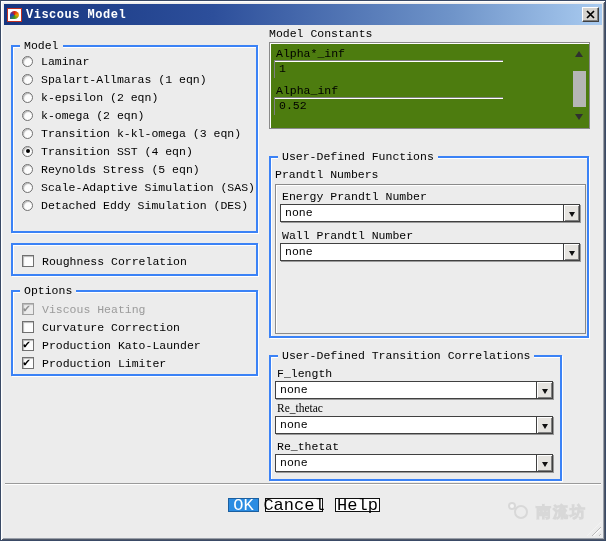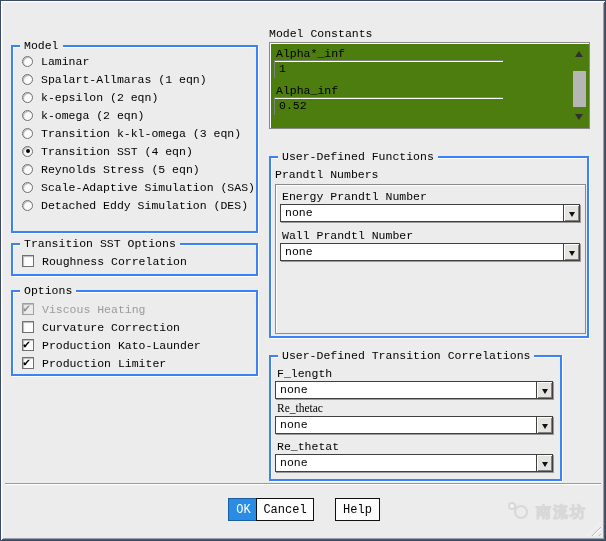--- a/index.html
+++ b/index.html
@@ -88,41 +88,52 @@
   .tri-down-s{width:0;height:0;border:4px solid transparent;border-top:6px solid #303030;margin-top:6px;}
   
   .vscroll{position:absolute;top:4px;bottom:4px;right:3px;width:14px;display:flex;flex-direction:column;align-items:center;}
   .vthumb{width:13px;height:36px;background:#b6b6b6;margin-top:8px;}
   .vspacer{flex:1;}
   
   .field-label{height:15px;line-height:15px;padding-left:2px;white-space:nowrap;}
   
   .separator{position:absolute;left:4px;right:4px;height:0;border-top:1px solid #9a9a9a;border-bottom:1px solid #fff;}
   .btn{
-    position:absolute;height:23px;background:#fdfdfd;border:1px solid #101010;
+    position:absolute;height:14px;background:#fdfdfd;border:1px solid #101010;
     display:flex;align-items:center;justify-content:center;cursor:pointer;
-    font-family:inherit;font-size:12px;padding:0 5px;
+    font-family:inherit;font-size:17px;padding:0 5px;
   }
   .btn-ok{background:#2a8ce2;color:#fff;border-color:#1b5fa0;}
   .watermark{position:absolute;display:flex;align-items:center;color:#d2d2d2;}
   .wm-logo{width:22px;height:20px;position:relative;margin-right:6px;}
   .wm-logo .c1{position:absolute;left:6px;top:3px;width:14px;height:14px;border:2px solid #d8d8d8;border-radius:50%;}
   .wm-logo .c2{position:absolute;left:0;top:0;width:8px;height:8px;border:2px solid #d8d8d8;border-radius:50%;background:#f5f5f5;}
   .wm-text{font-size:15px;font-weight:bold;letter-spacing:2px;-webkit-text-stroke:1px #d8d8d8;color:#efefef;}
   .resize-grip{
     position:absolute;right:4px;bottom:4px;width:14px;height:14px;
     background:repeating-linear-gradient(135deg,transparent 0 3px,#b9b9b9 3px 4px,#f8f8f8 4px 5px);
     clip-path:polygon(100% 0,100% 100%,0 100%);
   }
 </style>
 </head>
 <body>
 
 <div class="window">
 
+  <div class="titlebar">
+    <span class="app-icon">
+        <i></i>
+      </span>
+    <span class="title-text">Viscous Model</span>
+    <span class="close-btn">
+      <svg width="9" height="9" viewBox="0 0 9 9">
+          <path d="M1,1 L8,8 M8,1 L1,8" stroke="#000" stroke-width="1.7"></path>
+        </svg>
+    </span>
+  </div>
 
   <div class="groupbox" style="left:10px;top:44px;width:247px;height:188px;">
     <span class="gb-title">Model</span>
     <div class="rowlist" style="top:5px;">
       <div class="row">
         <span class="radio"></span>
         <span class="row-label">Laminar</span>
       </div>
       <div class="row">
         <span class="radio"></span>
@@ -153,21 +164,20 @@
         <span class="row-label">Scale-Adaptive Simulation (SAS)</span>
       </div>
       <div class="row">
         <span class="radio"></span>
         <span class="row-label">Detached Eddy Simulation (DES)</span>
       </div>
     </div>
   </div>
 
   <div class="groupbox" style="left:10px;top:242px;width:247px;height:33px;">
-    <span class="gb-title">Transition SST Options</span>
     <div class="rowlist" style="top:7px;">
       <div class="row">
         <span class="checkbox"></span>
         <span class="row-label">Roughness Correlation</span>
       </div>
     </div>
   </div>
 
   <div class="groupbox" style="left:10px;top:289px;width:247px;height:86px;">
     <span class="gb-title">Options</span>
@@ -256,21 +266,21 @@
         <span class="combo-value">none</span>
         <span class="combo-btn">
             <span class="tri-down"></span>
           </span>
       </div>
     </div>
   </div>
 
   <div class="separator" style="top:482px;"></div>
   <button class="btn btn-ok" style="left:227px;top:497px;width:31px;">OK</button>
-  <button class="btn" style="left:255px;top:497px;width:58px;">Cancel</button>
+  <button class="btn" style="left:264px;top:497px;width:58px;">Cancel</button>
   <button class="btn" style="left:334px;top:497px;width:45px;">Help</button>
 
   <div class="watermark" style="left:507px;top:501px;">
     <span class="wm-logo">
         <span class="c1"></span>
         <span class="c2"></span>
       </span>
     <span class="wm-text">南流坊</span>
   </div>
   <div class="resize-grip"></div>

